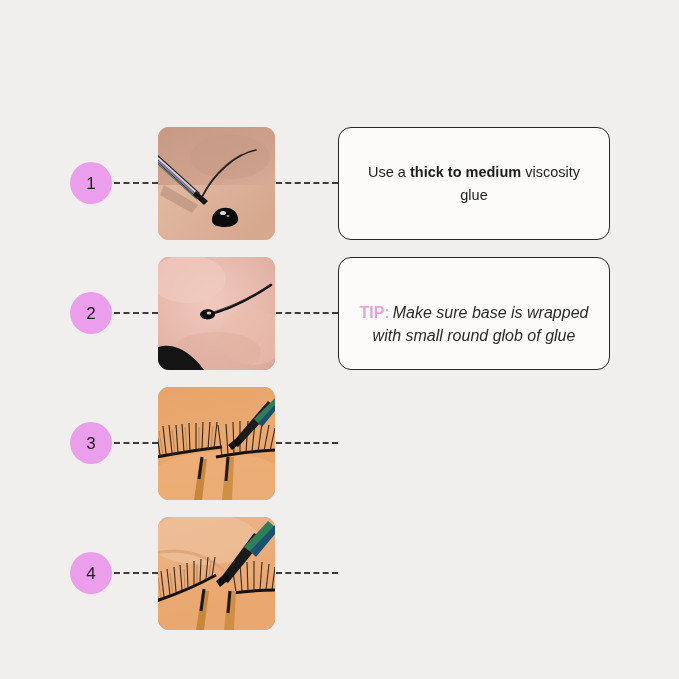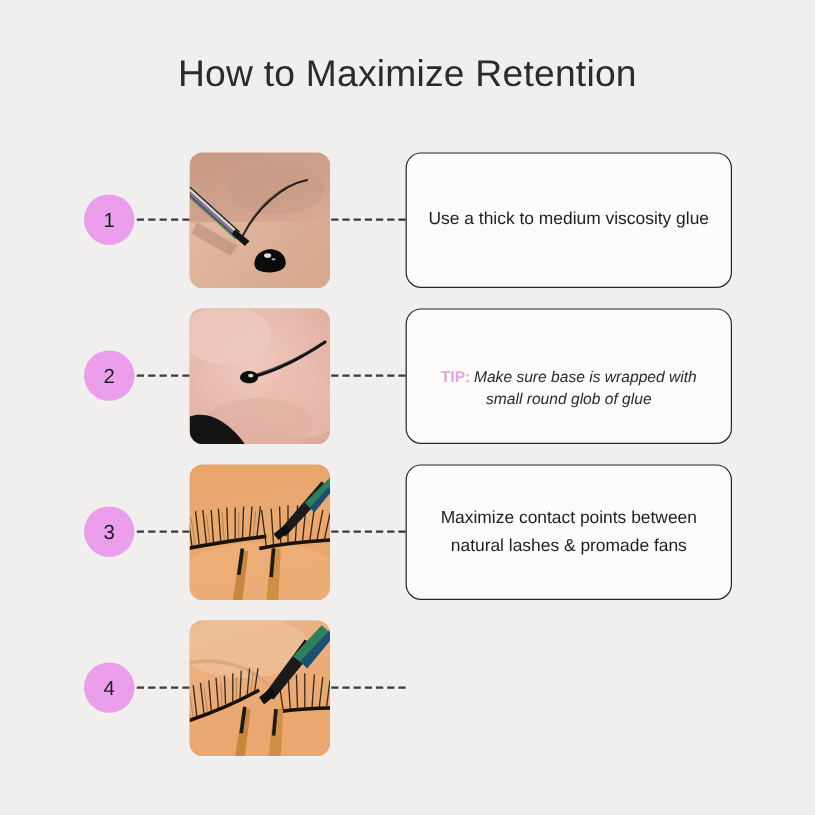--- a/index.html
+++ b/index.html
@@ -114,42 +114,41 @@
     justify-content: center;
     padding: 6px 16px;
   }
   .card-main {
     text-align: center;
     font-size: 14.5px;
     line-height: 1.52;
     color: #1e1e1e;
     font-weight: 400;
   }
-  .card-main b { font-weight: 400; }
+  .card-main b { font-weight: 700; }
   .tip-line {
     margin-top: 21px;
     text-align: center;
-    font-size: 13px;
+    font-size: 16px;
     line-height: 1.45;
     color: #2a2a2a;
     font-style: italic;
   }
   .tip-label {
     color: #e3a6da;
     font-style: normal;
     font-weight: 700;
     margin-right: 3px;
   }
 </style>
 </head>
 <body>
 
 <div class="poster">
 
-  <div class="title">How to Maximize Retention</div>
 
   <div class="steps">
 
     <div class="step-row">
       <div class="num-badge">1</div>
       <div class="dash-left"></div>
       <div class="thumb">
         <svg viewBox="0 0 117 113" preserveAspectRatio="none">
           <defs>
             <linearGradient id="sk1" x1="0" y1="0" x2="0.3" y2="1">
@@ -278,25 +277,20 @@
           <path d="M100 36 L117 18 L117 24 L104 40 Z" fill="#1b4f6b"></path>
           <path d="M70 58 L80 50 L84 55 L74 63 Z" fill="#101010"></path>
 
           <path d="M42 72 L36 113 L44 113 L49 72 Z" fill="#c8863f"></path>
           <path d="M44 70 L41 92" stroke="#1a1a1a" stroke-width="3"></path>
           <path d="M68 70 L64 113 L74 113 L76 70 Z" fill="#d08f46"></path>
           <path d="M70 70 L68 94" stroke="#201a12" stroke-width="3"></path>
         </svg>
       </div>
       <div class="dash-right"></div>
-      <div class="card">
-        <div class="card-main">
-          <span>Maximize </span><b>contact points</b><span> between natural lashes &amp; promade fans</span>
-        </div>
-      </div>
     </div>
 
     <div class="step-row">
       <div class="num-badge">4</div>
       <div class="dash-left"></div>
       <div class="thumb">
         <svg viewBox="0 0 117 113" preserveAspectRatio="none">
           <defs>
             <linearGradient id="sk4" x1="0.1" y1="0" x2="0.4" y2="1">
               <stop offset="0%" stop-color="#ecb489"></stop>

